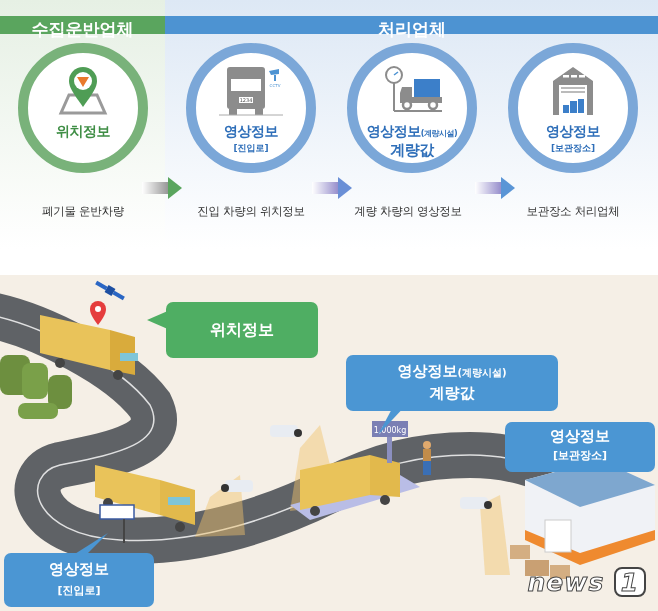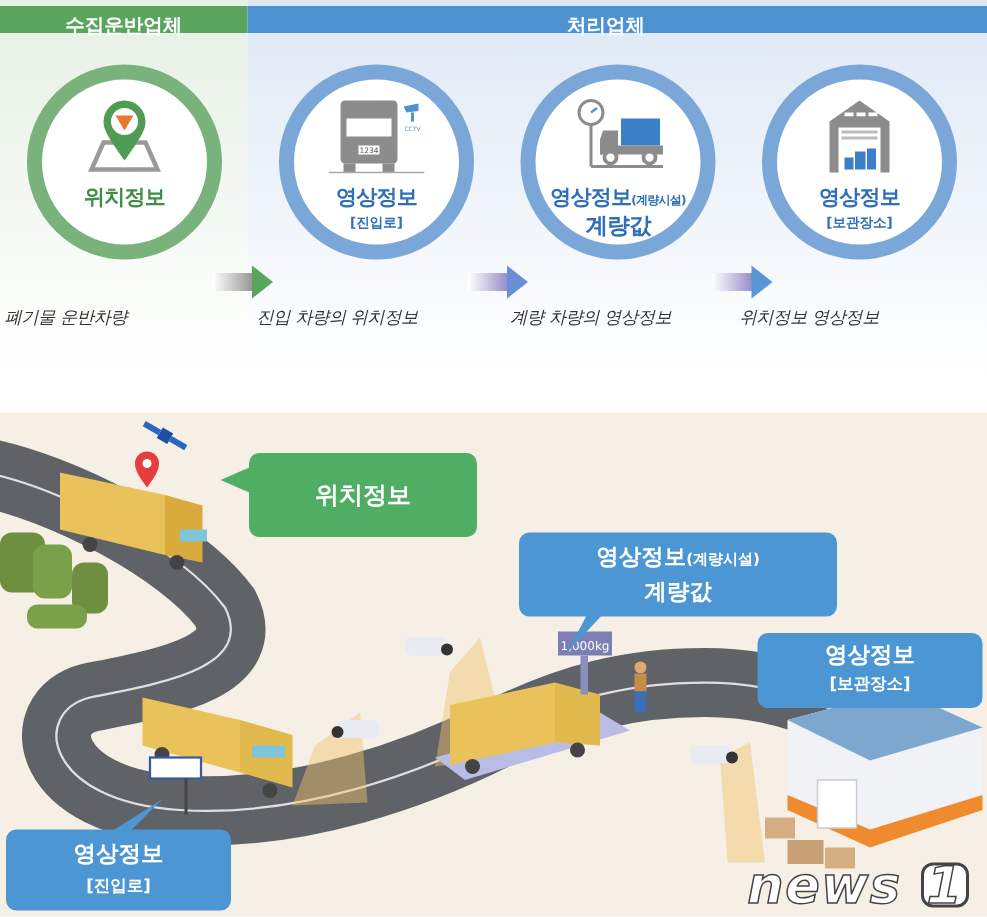--- a/index.html
+++ b/index.html
@@ -1,40 +1,40 @@
 <!DOCTYPE html>
 <html><head>
 <meta charset="utf-8">
 <style>
   * { box-sizing: border-box; margin: 0; padding: 0; }
   body { width: 658px; height: 611px; overflow: hidden; background: #ffffff; font-family: "DejaVu Sans", sans-serif; position: relative; }
   .top { position: absolute; left: 0; top: 0; width: 658px; height: 262px; }
   .top .bg-green { position: absolute; left: 0; top: 0; width: 165px; height: 262px; background: linear-gradient(#e6f0e4, #ffffff 95%); }
   .top .bg-blue { position: absolute; left: 165px; top: 0; width: 493px; height: 262px; background: linear-gradient(#dde8f5, #ffffff 95%); }
-  .hdr { position: absolute; top: 4px; height: 18px; color: #fff; font-weight: bold; font-size: 13px; line-height: 27px; }
+  .hdr { position: absolute; top: 16px; height: 18px; color: #fff; font-weight: bold; font-size: 17px; line-height: 27px; }
   .hdr.green { left: 0; width: 165px; background: #5aa55e; text-align: center; }
   .hdr.blue { left: 165px; width: 493px; background: #4d93d2; }
   .hdr.blue span { position: absolute; left: 213px; }
   .circle { position: absolute; top: 43px; width: 130px; height: 130px; border-radius: 50%; background: #fff; border: 10px solid #7ba7d8; display: flex; flex-direction: column; align-items: center; }
   .circle.green { border-color: #79b27a; }
   .circle .icon { width: 64px; height: 52px; margin-top: 12px; position: relative; }
   .circle .t1 { font-weight: bold; font-size: 14px; color: #2f6fb9; margin-top: 6px; white-space: nowrap; letter-spacing: -0.5px; }
   .circle.green .t1 { color: #3f8e45; }
   .circle .t2 { font-size: 9px; color: #2f6fb9; font-weight: bold; margin-top: 1px; white-space: nowrap; }
   .circle .t1 small { font-size: 8px; }
-  .caption { position: absolute; top: 202px; font-size: 11.5px; color: #333; line-height: 19px; width: 160px; white-space: nowrap; letter-spacing: -0.3px; font-style: italic; }
+  .caption { position: absolute; top: 202px; font-size: 11.5px; color: #333; text-align: center; line-height: 19px; width: 160px; white-space: nowrap; letter-spacing: -0.3px; }
   .arrow { position: absolute; top: 177px; width: 40px; height: 22px; }
   .arrow .shaft { position: absolute; left: 0; top: 5px; width: 28px; height: 12px; }
   .arrow .head { position: absolute; left: 26px; top: 0; width: 0; height: 0; border-top: 11px solid transparent; border-bottom: 11px solid transparent; border-left: 14px solid; }
   .bottom { position: absolute; left: 0; top: 275px; width: 658px; height: 336px; background: #f5efe6; overflow: hidden; }
   .bubble { position: absolute; color: #fff; font-weight: bold; text-align: center; border-radius: 7px; }
   .bubble.green { background: #4fae63; }
   .bubble.blue { background: #4b96d3; }
   .bubble .small { font-size: 10px; }
-  .logo { position: absolute; right: 12px; bottom: 0; font-style: italic; font-weight: bold; font-size: 34px; color: #fff; -webkit-text-stroke: 1px #444; letter-spacing: 1px; }
+  .logo { position: absolute; right: 12px; bottom: 14px; font-style: italic; font-weight: bold; font-size: 25px; color: #fff; -webkit-text-stroke: 1px #444; letter-spacing: 1px; }
   .logo .one { display: inline-block; border: 2px solid #444; border-radius: 8px; width: 32px; height: 30px; text-align: center; line-height: 28px; background: #fff; color: #fff; }
 </style>
 </head>
 <body>
 
 <div class="top">
   <div class="bg-green"></div>
   <div class="bg-blue"></div>
   <div class="hdr green">수집운반업체</div>
   <div class="hdr blue">
@@ -120,25 +120,25 @@
     <div class="shaft" style="background:linear-gradient(90deg,#fff,#8f86c8);"></div>
     <div class="head" style="border-left-color:#5a95d6;"></div>
   </div>
 
   <div class="caption" style="left:3px;">
     <div>폐기물 운반차량</div>
   </div>
   <div class="caption" style="left:171px;">
     <div>진입 차량의 위치정보</div>
   </div>
-  <div class="caption" style="left:340px;">
+  <div class="caption" style="left:328px;">
     <div>계량 차량의 영상정보</div>
   </div>
   <div class="caption" style="left:493px;">
-    <div>위치정보 영상정보</div>
+    <div>보관장소 처리업체</div>
   </div>
 </div>
 
 <div class="bottom">
   <svg width="658" height="336" viewBox="0 0 658 336" style="position:absolute;left:0;top:0;">
 
     <path d="M-10 40 C40 50 120 90 150 130 C170 170 110 180 60 190 C20 200 30 260 120 265 C200 270 280 240 330 215 C380 190 420 180 470 180 C510 180 540 190 570 205" fill="none" stroke="#5f6266" stroke-width="46" stroke-linecap="round"></path>
     <path d="M-10 40 C40 50 120 90 150 130 C170 170 110 180 60 190 C20 200 30 260 120 265 C200 270 280 240 330 215 C380 190 420 180 470 180 C510 180 540 190 570 205" fill="none" stroke="#ffffff" stroke-width="1.5" stroke-dasharray="0" opacity="0.8"></path>
 
     <g>

